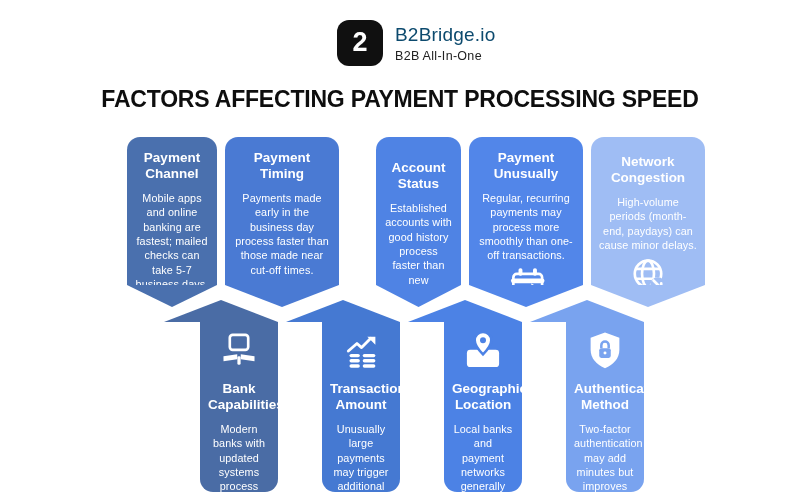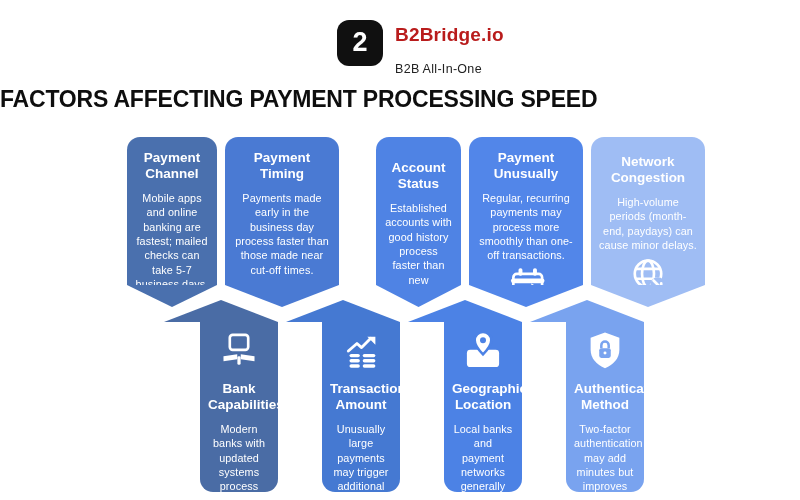--- a/index.html
+++ b/index.html
@@ -8,24 +8,24 @@
     position:relative; width:800px; height:500px; background:#ffffff;
     font-family:"Liberation Sans", sans-serif; overflow:hidden; margin:0 auto;
   }
   
   .logo-box {
     position:absolute; left:337px; top:20px; width:46px; height:46px;
     background:#101010; border-radius:12px; display:flex; align-items:center; justify-content:center;
   }
   .logo-glyph { color:#fff; font-size:27px; font-weight:bold; line-height:1; transform:translateY(-1px); }
   .brand-block { position:absolute; left:395px; top:24px; }
-  .brand-name { font-size:19px; font-weight:bold; color:#b91c1c; letter-spacing:.2px; }
-  .brand-tagline { font-size:12.5px; color:#222; margin-top:16px; letter-spacing:.3px; }
+  .brand-name { font-size:19px; font-weight:normal; color:#0c4a6e; letter-spacing:.2px; }
+  .brand-tagline { font-size:12.5px; color:#222; margin-top:3px; letter-spacing:.3px; }
   .main-title {
-    position:absolute; left:0; top:86px; width:100%; 
+    position:absolute; left:0; top:86px; width:100%; text-align:center;
     font-size:23px; font-weight:800; color:#0e0e0e; letter-spacing:-.2px;
   }
   
   .card { position:absolute; width:114px; color:#fff; }
   .card .body, .card .chev { background:var(--cc); }
   .card.top .body {
     border-radius:13px 13px 0 0; height:148px;
     display:flex; flex-direction:column; padding:13px 8px 0;
   }
   .card.top .chev { height:22px; clip-path:polygon(0 0, 100% 0, 50% 100%); }

